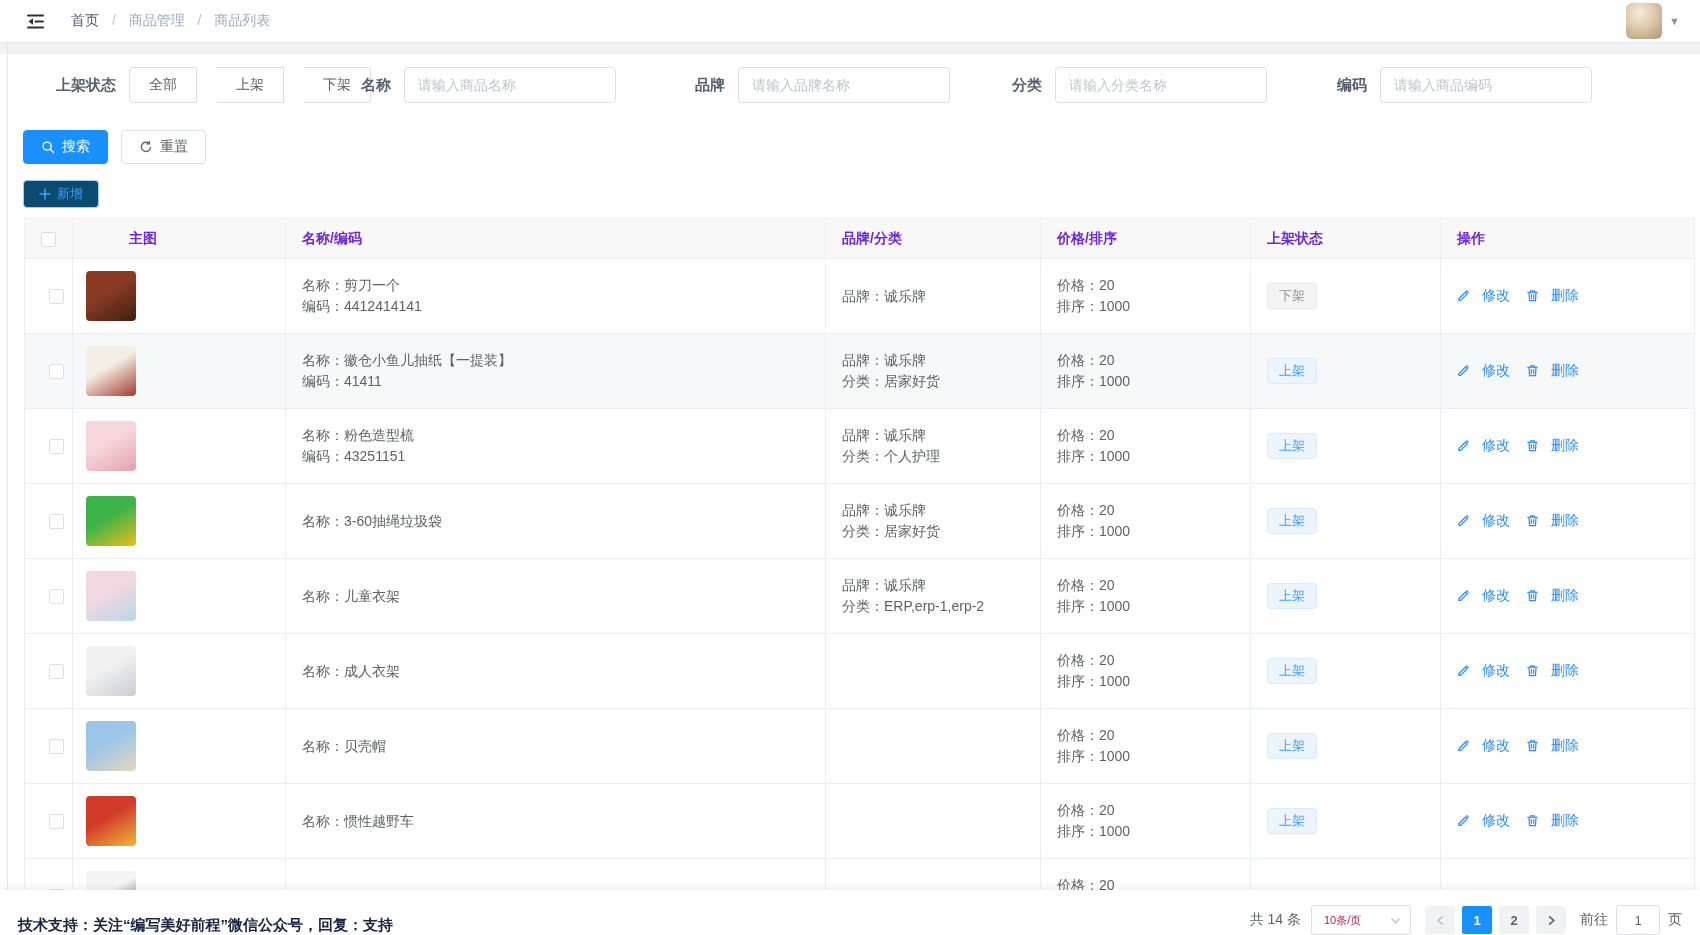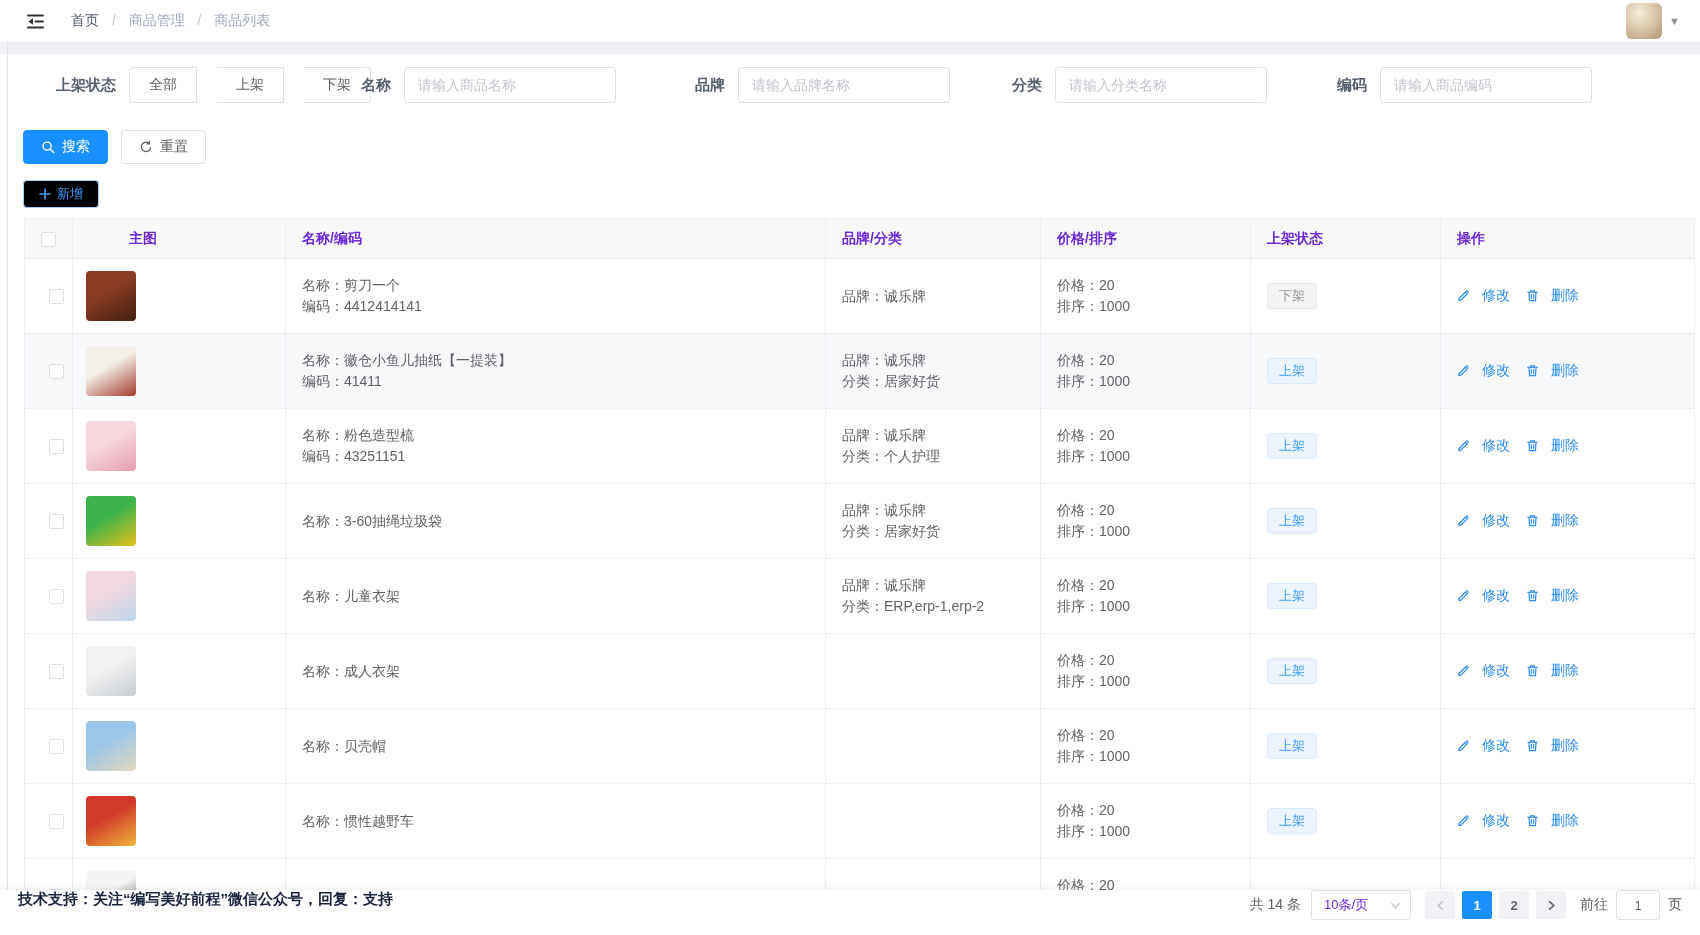--- a/index.html
+++ b/index.html
@@ -36,21 +36,21 @@
   .txt::placeholder { color:#c0c4cc; }
 
   
   .btnrow { margin:26px 0 0 23px; display:flex; gap:13px; }
   .btn { display:inline-flex; align-items:center; gap:7px; height:34px; padding:0 17px; border-radius:4px;
          font-size:14px; cursor:pointer; border:1px solid transparent; font-family:inherit; }
   .btn-primary { background:#1890ff; border-color:#1890ff; color:#fff; }
   .btn-plain   { background:#fff; border-color:#dcdfe6; color:#606266; }
   .addrow { margin:16px 0 0 23px; }
   .btn-add { display:inline-flex; align-items:center; gap:6px; height:28px; padding:0 15px; border-radius:4px;
-             background:#000000; border:1px solid #a0cfff; color:#409eff; font-size:13px; cursor:pointer; font-family:inherit; }
+             background:#0c4a6e; border:1px solid #a0cfff; color:#409eff; font-size:13px; cursor:pointer; font-family:inherit; }
 
   
   .table-wrap { margin:10px 6px 0 24px; }
   table.grid { width:100%; border-collapse:collapse; table-layout:fixed; }
   .grid th, .grid td { border:1px solid #ebeef5; }
   .grid th { background:#f8f8f9; height:40px; text-align:left; color:#6d28d9; font-weight:700;
              font-size:14px; padding:0 0 0 16px; }
   th.c-check, td.c-check { text-align:center; padding:0; }
   th.c-img { padding-left:56px; }
   .grid td { height:75px; padding:0 0 0 16px; vertical-align:middle; background:#fff; }
@@ -61,25 +61,25 @@
   .cb { display:inline-block; width:15px; height:15px; border:1px solid #dcdfe6; border-radius:2px;
         background:#fff; cursor:pointer; vertical-align:middle; }
   .tag { display:inline-block; height:26px; line-height:24px; padding:0 11px; border-radius:4px; font-size:13px; }
   .tag-on  { background:#ecf5ff; border:1px solid #d9ecff; color:#409eff; }
   .tag-off { background:#f4f4f5; border:1px solid #e9e9eb; color:#909399; }
   .act { color:#2d8cf0; margin-right:16px; cursor:pointer; display:inline-flex; align-items:center; gap:12px;
          text-decoration:none; font-size:14px; }
 
   
   .footer { position:absolute; left:0; right:0; bottom:0; height:45px; background:#fff; z-index:5;
-            box-shadow:0 -2px 8px rgba(0,0,0,.07); display:flex; align-items:flex-start; padding:0 18px; }
+            box-shadow:0 -2px 8px rgba(0,0,0,.07); display:flex; align-items:flex-end; padding:0 18px; }
   .support { font-weight:700; color:#18233d; font-size:15px; }
   .pagination { margin-left:auto; display:flex; align-items:center; gap:10px; color:#606266; font-size:14px; }
   .psize { width:100px; height:30px; border:1px solid #dcdfe6; border-radius:3px; display:flex; align-items:center;
-           justify-content:space-between; padding:0 9px 0 12px; font-size:13px; color:#6d28d9; cursor:pointer; }
+           justify-content:space-between; padding:0 9px 0 12px; font-size:11px; color:#be185d; cursor:pointer; }
   .pager { display:flex; align-items:center; gap:7px; margin:0 4px; }
   .pbtn { min-width:30px; height:28px; padding:0 6px; border-radius:2px; background:#f0f2f5; display:flex;
           align-items:center; justify-content:center; font-weight:700; color:#606266; cursor:pointer; font-size:13px; }
   .pbtn.disabled { color:#c0c4cc; }
   .pbtn.active { background:#1890ff; color:#fff; }
   .goto { display:flex; align-items:center; gap:8px; }
   .goto-input { width:44px; height:30px; border:1px solid #dcdfe6; border-radius:3px; text-align:center;
                 font-size:13px; color:#606266; outline:none; font-family:inherit; }
   svg { flex:none; }
 </style>

